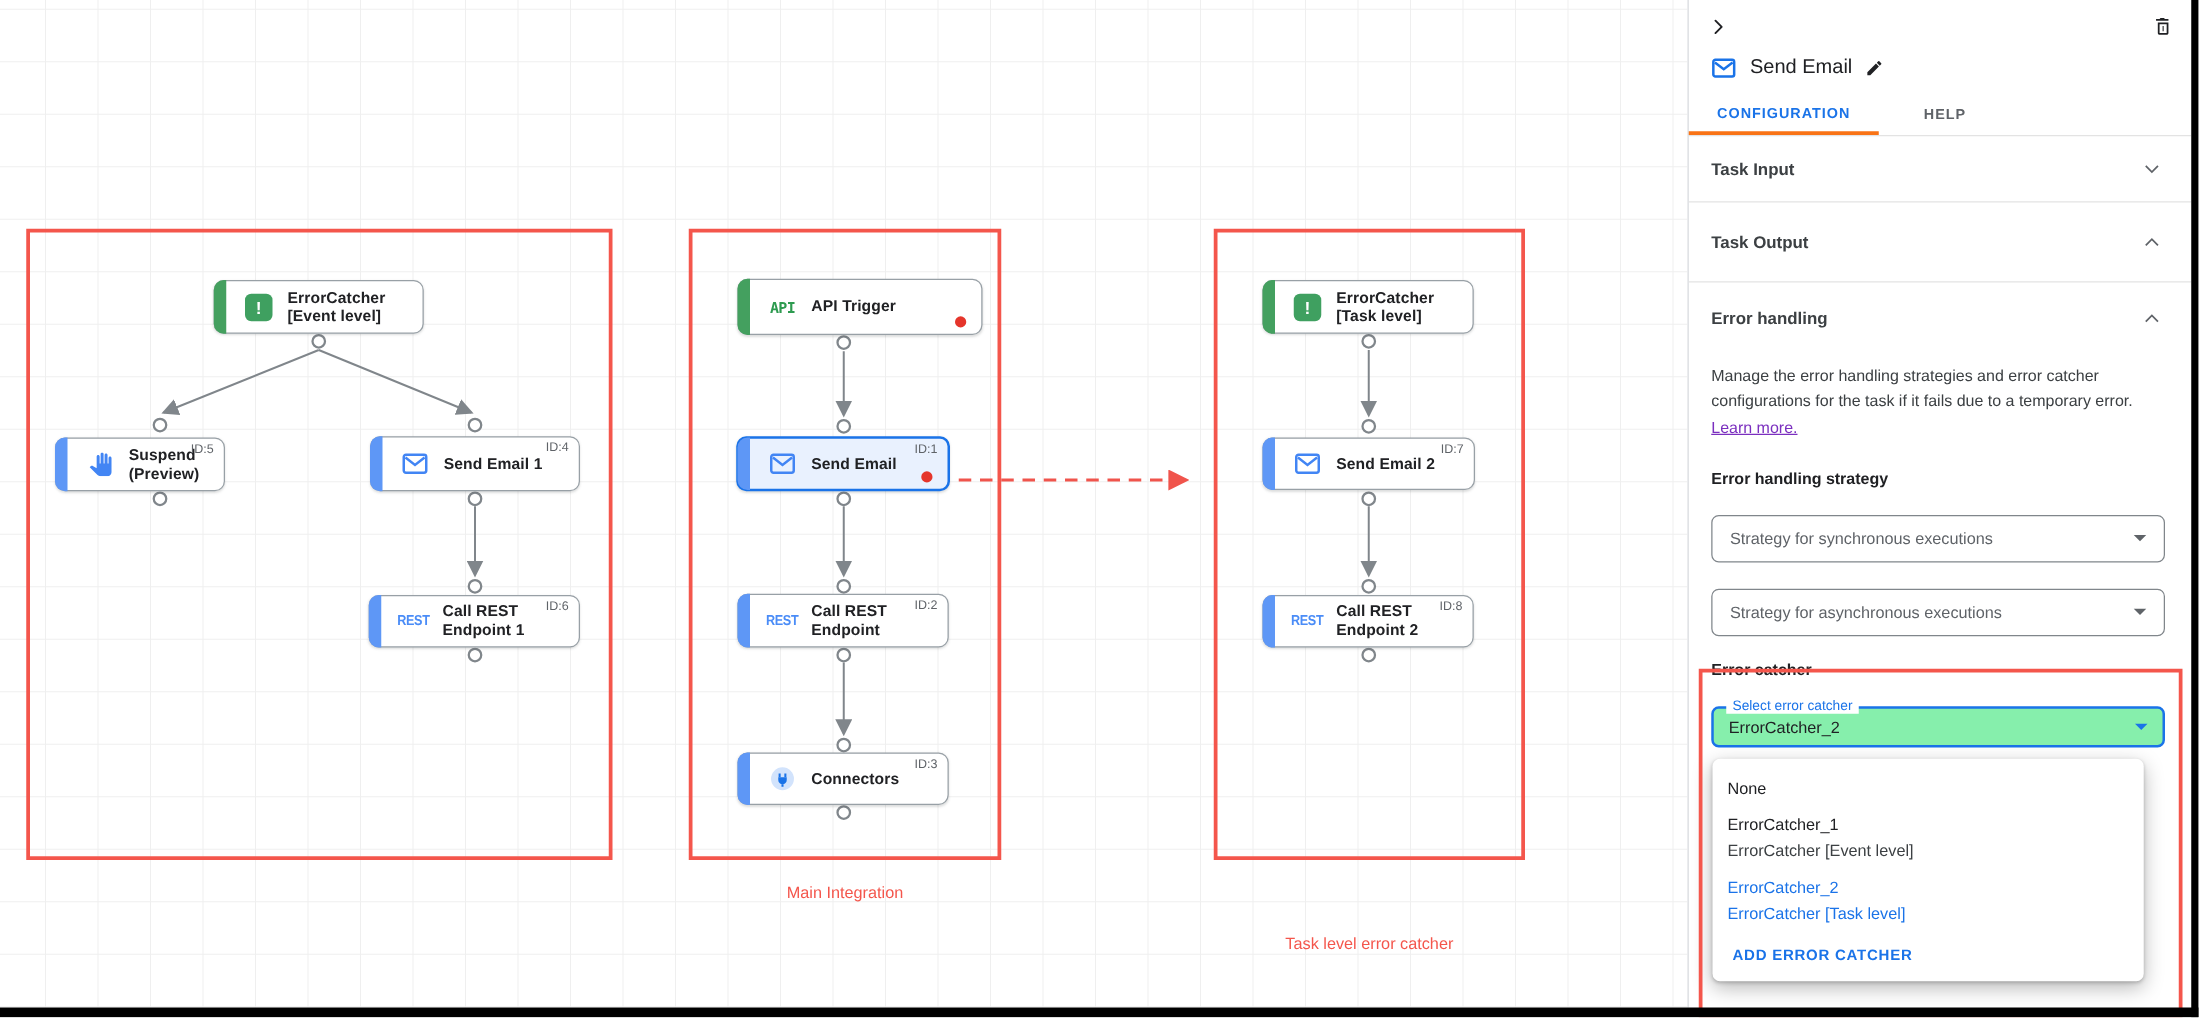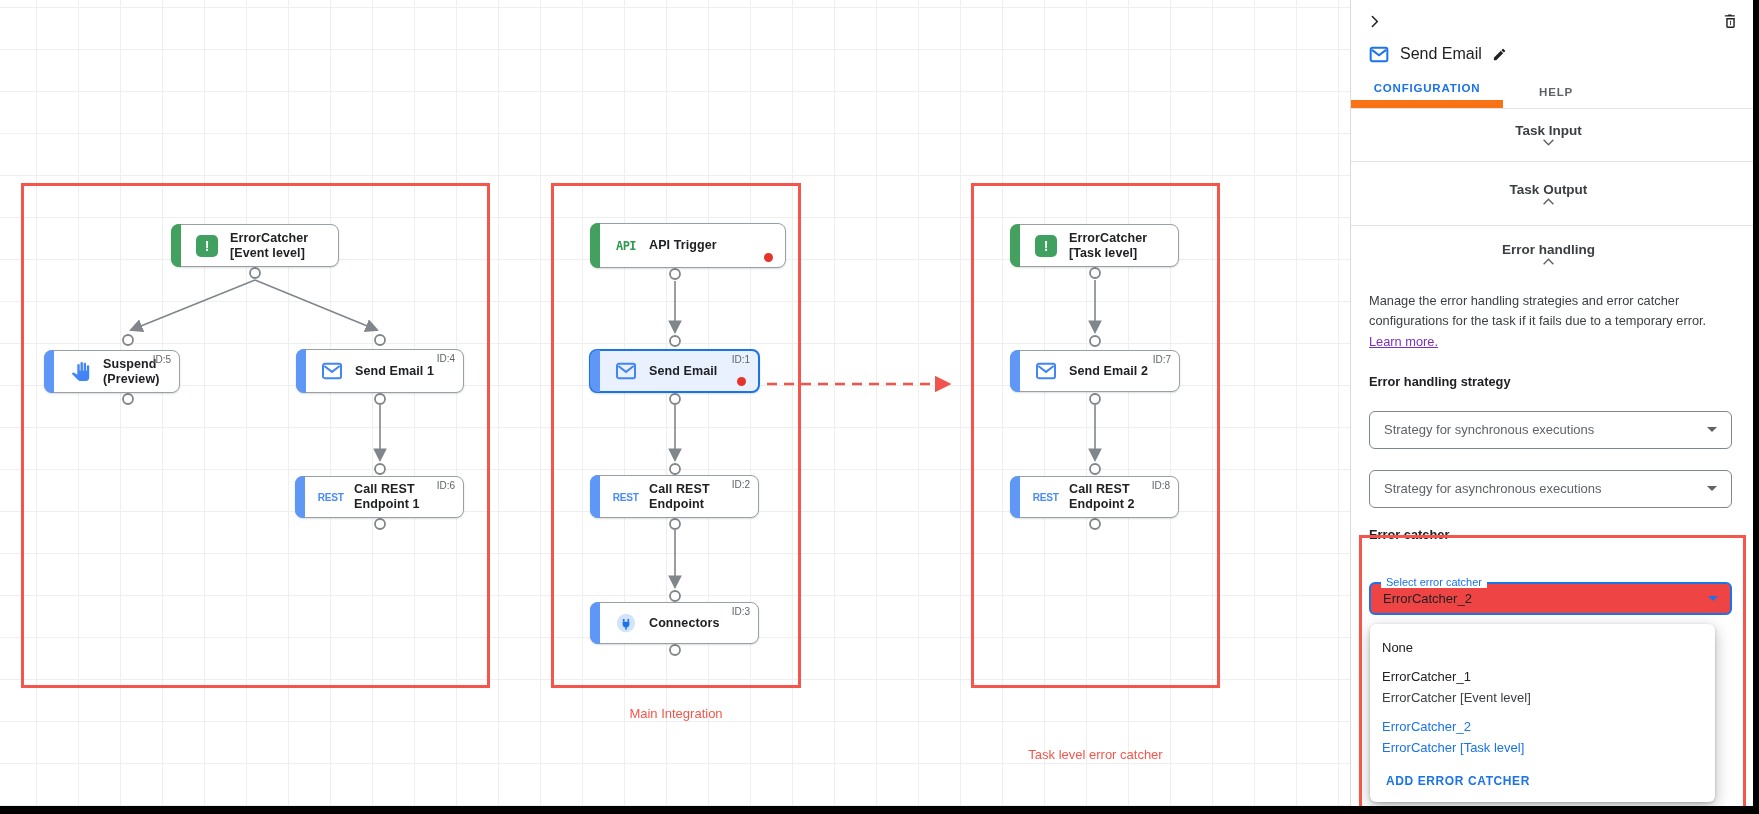--- a/index.html
+++ b/index.html
@@ -44,38 +44,38 @@
   
   #panel { position:absolute; left:1350px; top:0; width:403px; height:806px;
     background:#fff; border-left:1px solid #D7DADE; z-index:5; }
   .p-top { display:flex; justify-content:space-between; align-items:center; padding:10px 14px 0 15px; height:32px; }
   .p-title { display:flex; align-items:center; padding:13px 0 0 18px; }
   .p-title .ttl { font-size:16px; color:#202124; margin-left:11px; }
   .p-title .pen { margin-left:10px; display:flex; }
   .p-tabs { display:flex; margin-top:13px; border-bottom:1px solid #E3E3E3; height:33px; }
   .tab { display:flex; align-items:center; justify-content:center; font-size:11.5px; font-weight:700;
     letter-spacing:.8px; color:#5F6368; height:100%; }
-  .tab.active { color:#1A73E8; border-bottom:8px solid #f97316; }
+  .tab.active { color:#1A73E8; border-bottom:3px solid #f97316; }
   .tab1 { width:152px; } .tab2 { width:86px; margin-left:10px; }
-  .p-row { display:flex; align-items:center; justify-content:center;
+  .p-row { display:flex; align-items:center; justify-content:space-between;
     padding:0 25px 0 18px; border-bottom:1px solid #E3E3E3;
-    font-size:13.5px; font-weight:700; color:#3C4043;flex-direction:column; }
+    font-size:13.5px; font-weight:700; color:#3C4043; }
   .p-body { padding:0 21px 0 18px; }
   .desc { font-size:12.8px; color:#3C4043; line-height:1.55; margin-top:9px; }
   .learn { display:inline-block; margin-top:3px; color:#7B2FBF; text-decoration:underline; font-size:12.8px; }
   .blabel { margin-top:24px; font-weight:700; font-size:12.8px; color:#202124; }
   .select { margin-top:22px; height:38px; border:1px solid #80868B; border-radius:6px;
     display:flex; align-items:center; justify-content:space-between; padding:0 14px;
     font-size:13px; color:#5F6368; background:#fff; }
   .tri { width:0; height:0; border-left:5px solid transparent; border-right:5px solid transparent;
     border-top:5.5px solid #5F6368; }
   .tri.blue { border-top-color:#1A73E8; }
-  .ec-select { position:relative; margin-top:40px; height:33px; border:2px solid #1A73E8; border-radius:6px;
+  .ec-select { position:relative; margin-top:22px; height:33px; border:2px solid #1A73E8; border-radius:6px;
     display:flex; align-items:center; justify-content:space-between; padding:0 12px;
-    font-size:13px; color:#202124; background:#ef4444; }
+    font-size:13px; color:#202124; background:#86efac; }
   .ec-float { position:absolute; top:-8px; left:10px; background:#fff; padding:0 5px;
     font-size:11px; color:#1A73E8; }
   .menu { position:relative; z-index:3; margin:9px 0 0 19px; width:345px; height:178px; background:#fff;
     border-radius:6px; box-shadow:0 1px 3px rgba(0,0,0,.2), 0 5px 16px rgba(0,0,0,.28); padding-top:9px; }
   .mi { padding:7px 12px; font-size:13px; color:#202124; line-height:1.2; }
   .mi .s { margin-top:5px; color:#3C4043; }
   .mi.sel .t, .mi.sel .s { color:#1A73E8; }
   .addbtn { margin:11px 0 0 16px; color:#1A73E8; font-weight:700; font-size:12px; letter-spacing:.6px; }
 
   

